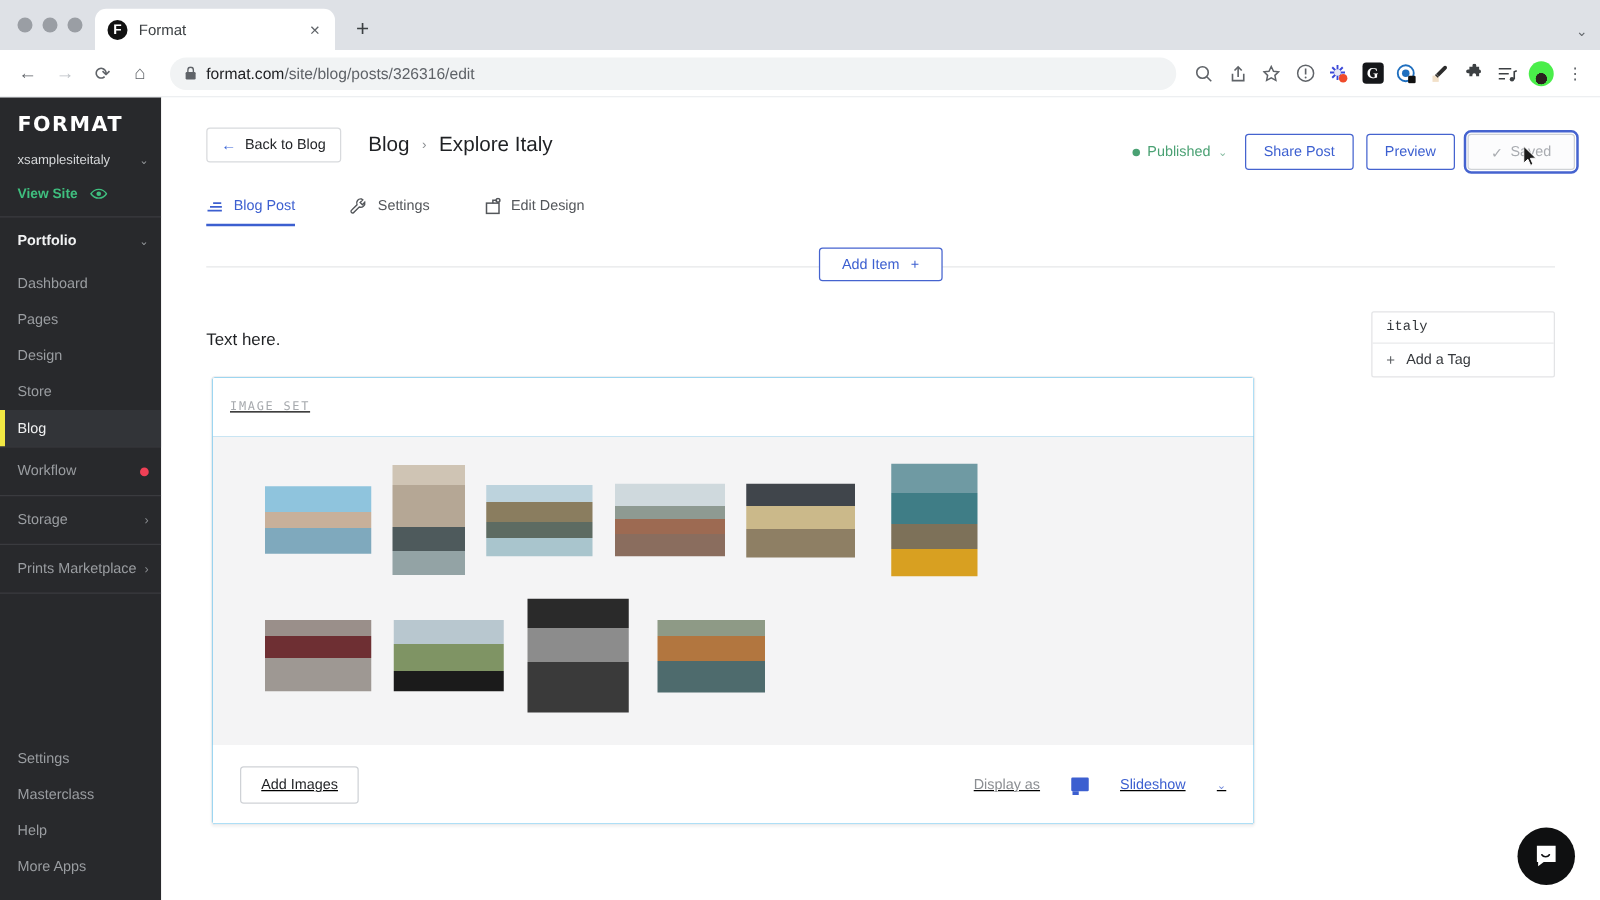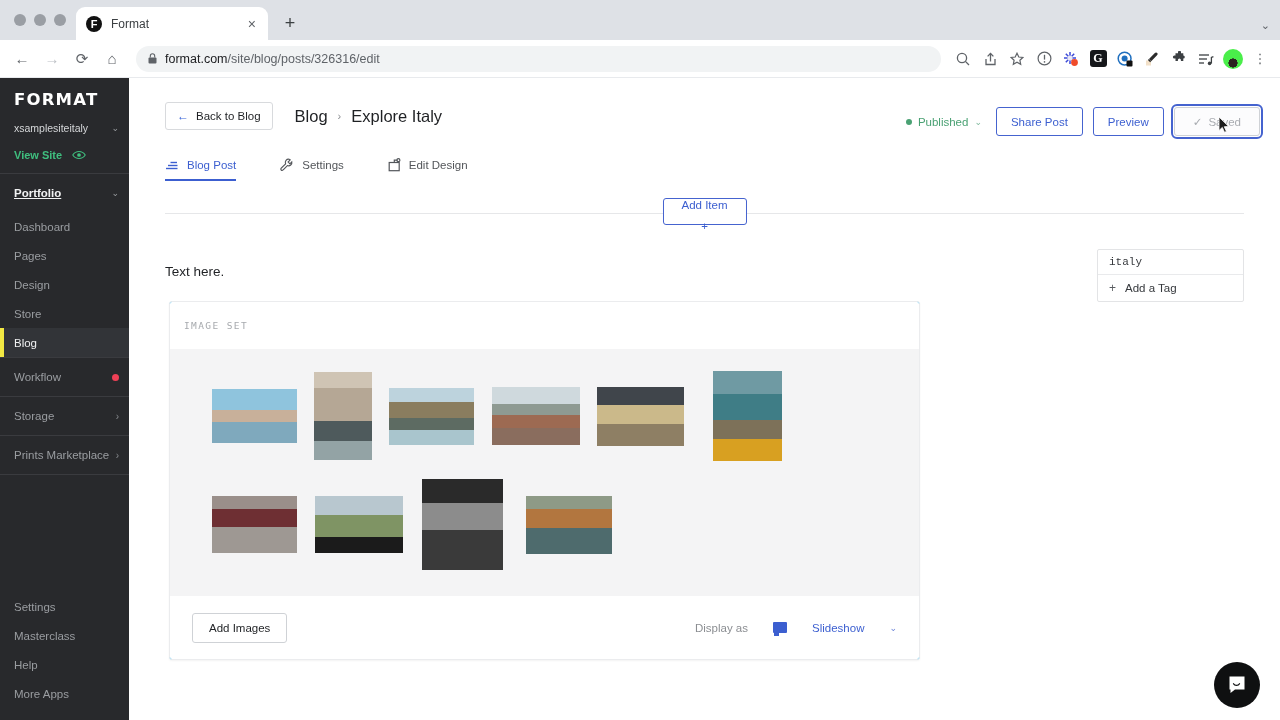--- a/index.html
+++ b/index.html
@@ -65,21 +65,21 @@
   .brand { font-size: 16.5px; font-weight: bold; letter-spacing: 1.2px; color: #fff;
            padding: 12px 0 8px 14px; font-family: "DejaVu Sans", sans-serif; }
   .site-row { display: flex; align-items: center; padding: 0 10px 0 14px; height: 22px; }
   .site-name { font-size: 10.5px; color: #d5d7d9; flex: 1; }
   .site-chev { font-size: 9px; color: #9a9da1; }
   .viewsite { display: flex; align-items: center; gap: 10px; padding: 10px 0 12px 14px; }
   .viewsite-label { font-size: 11px; color: #3fbf7f; font-weight: bold; }
   .eye { width: 14px; height: 10px; }
   .sb-divider { height: 1px; background: #3a3b3f; }
   .sb-section { display: flex; align-items: center; padding: 0 10px 0 14px; height: 38px; }
-  .sb-section-label { font-size: 11.5px; font-weight: bold; color: #f1f2f3; flex: 1; text-decoration: underline; }
+  .sb-section-label { font-size: 11.5px; font-weight: bold; color: #f1f2f3; flex: 1; }
   .sb-item { display: flex; align-items: center; height: 29px; padding-left: 14px;
              font-size: 11.5px; color: #9a9da1; position: relative; }
   .sb-item.active { background: #323438; color: #f0f1f2; }
   .sb-item.active::before { content: ""; position: absolute; left: 0; top: 0; bottom: 0;
              width: 4px; background: #f2e843; }
   .sb-row { display: flex; align-items: center; height: 38px; padding: 0 10px 0 14px;
             font-size: 11.5px; color: #9a9da1; }
   .sb-row .lbl { flex: 1; }
   .reddot { width: 7px; height: 7px; border-radius: 50%; background: #ef4056; }
   .arrow-r { font-size: 10px; color: #85888c; }
@@ -124,29 +124,30 @@
   .tabitem.active::after { content: ""; position: absolute; left: 0; right: 0; bottom: 0;
              height: 2px; background: #3c5fd0; }
 
   .canvas { position: relative; }
   .additem-wrap { position: relative; margin: 17px 36px 0 36px; height: 30px; }
   .additem-line { position: absolute; left: 0; right: 0; top: 15px; height: 1px; background: #e6e7e9; }
   .additem-btn {
     position: absolute; left: 50%; transform: translateX(-50%); top: 0;
     border: 1px solid #4563cf; border-radius: 3px; background: #fff; height: 27px;
     display: flex; align-items: center; gap: 9px; padding: 0 18px;
-    font-size: 11.5px; color: #3c5fd0; flex-direction: column;
+    font-size: 11.5px; color: #3c5fd0;
   }
 
   .text-block { margin: 36px 0 0 36px; font-size: 13.5px; color: #1f2124; }
 
   .set-card {
-    margin: 22px 0 0 40px; width: 751px; background: #0ea5e9;
+    margin: 22px 0 0 40px; width: 835px; background: #0ea5e9;
     border: 1px solid #ebecee; border-radius: 3px; box-shadow: 0 1px 2px rgba(0,0,0,.05);
     overflow: hidden;
+    text-decoration: underline;
   }
   .set-head { height: 47px; display: flex; align-items: center; padding-left: 14px; background: #fff; }
   .set-head-label {
     font-family: "DejaVu Sans Mono", monospace; font-size: 9.5px; letter-spacing: 1.4px;
     color: #a7aaae;
   }
   .set-body { background: #f4f4f5; padding: 22px 20px 26px 20px; }
   .thumb-row { display: flex; align-items: center; gap: 0; }
   .thumb { flex: none; background-size: cover; background-position: center; }
   .set-foot { height: 63px; display: flex; align-items: center; padding: 0 22px 0 22px; background: #fff; }

